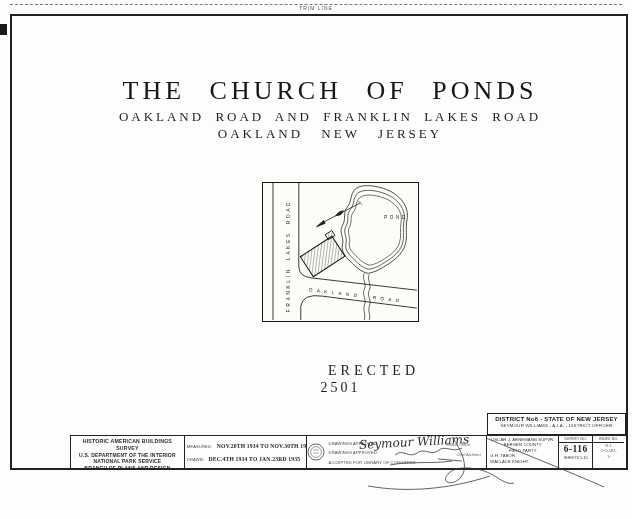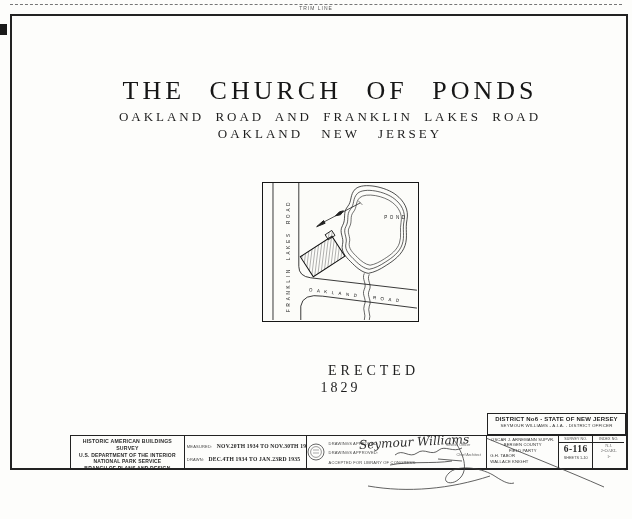--- a/index.html
+++ b/index.html
@@ -115,21 +115,21 @@
           <line x1="96" y1="18" x2="100" y2="22" stroke-width="0.6"></line>
         </g>
 
         <text transform="translate(27,130) rotate(-90)" font-family="Liberation Sans, sans-serif" font-size="4.6" letter-spacing="1.6" word-spacing="3" fill="#222" textLength="112" lengthAdjust="spacing">FRANKLIN LAKES ROAD</text>
         <text x="46" y="109" transform="rotate(7 46 109)" font-family="Liberation Sans, sans-serif" font-size="4.6" letter-spacing="2.5" word-spacing="6" fill="#222" textLength="94" lengthAdjust="spacing">OAKLAND ROAD</text>
         <text x="122" y="36" font-family="Liberation Sans, sans-serif" font-size="4.6" letter-spacing="2.6" fill="#222">POND</text>
       </svg>
     </div>
 
     <div class="caption-erected">ERECTED</div>
-    <div class="caption-year">1829</div>
+    <div class="caption-year">2501</div>
 
     <div class="district-header">
       <div class="dh1">DISTRICT No6 - STATE OF NEW JERSEY</div>
       <div class="dh2">SEYMOUR WILLIAMS - A.I.A. - DISTRICT OFFICER</div>
     </div>
 
     <div class="strip">
 
       <div class="cell agency">
         <div class="l1">HISTORIC AMERICAN BUILDINGS SURVEY</div>

